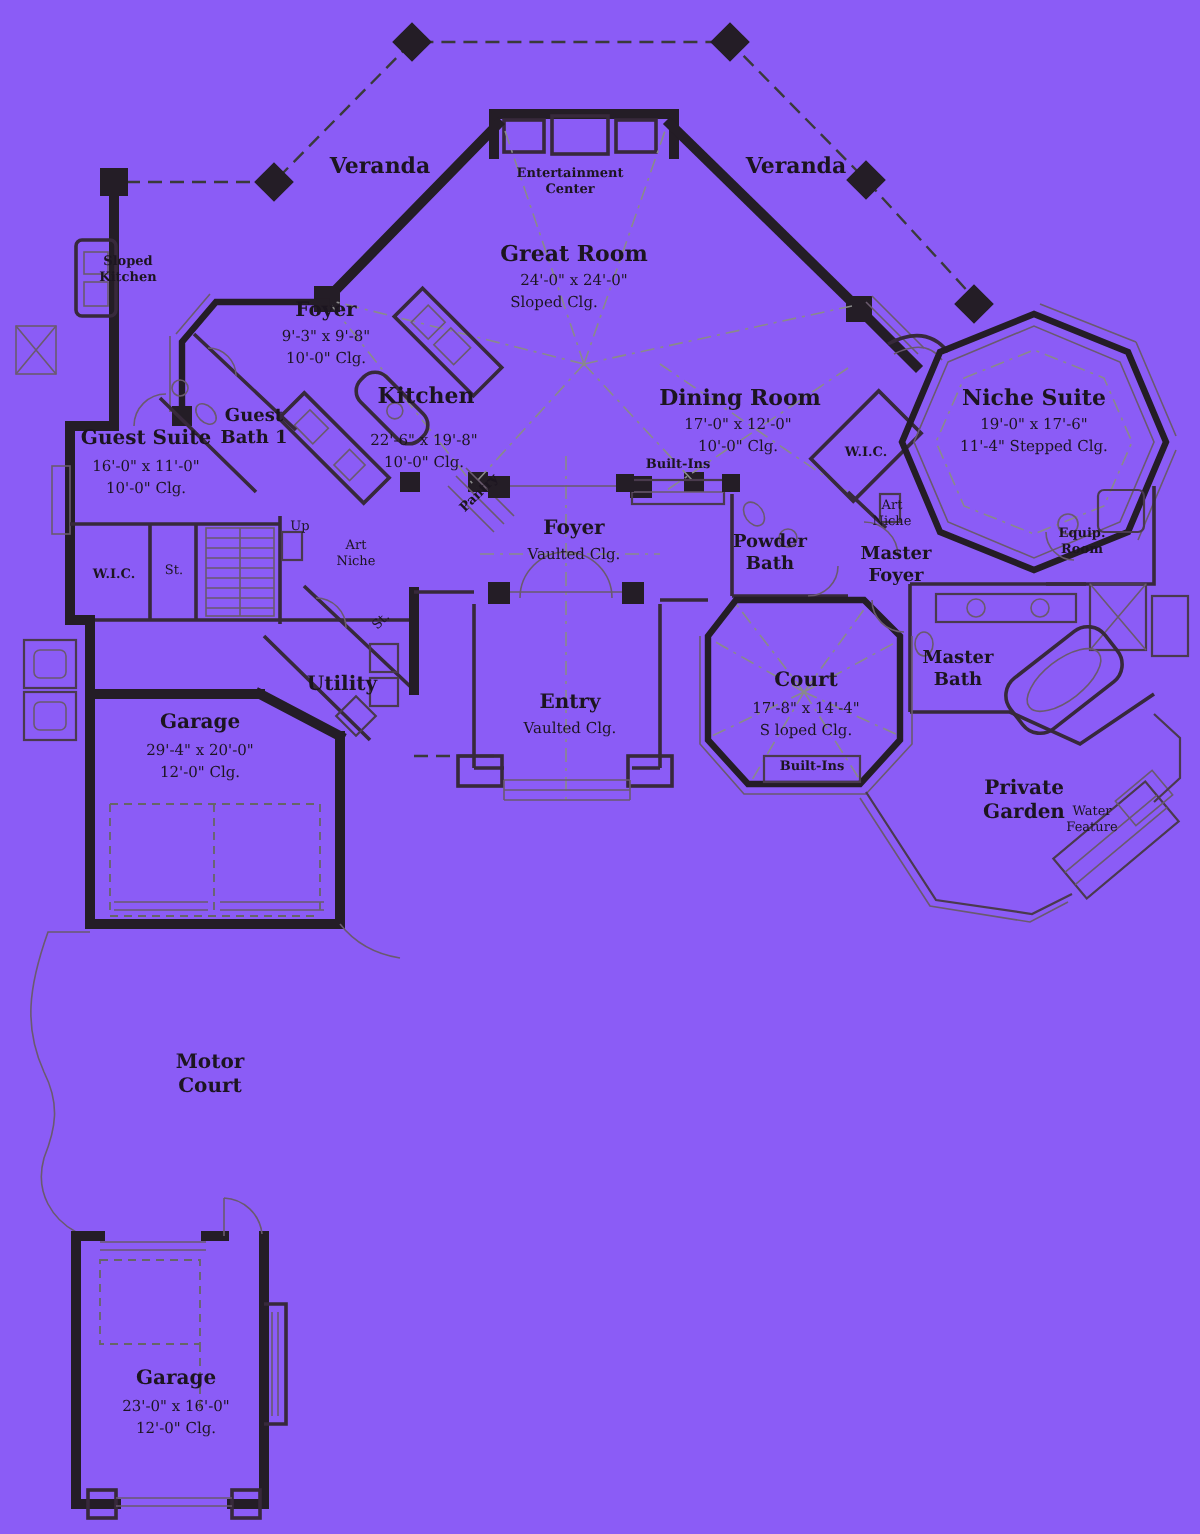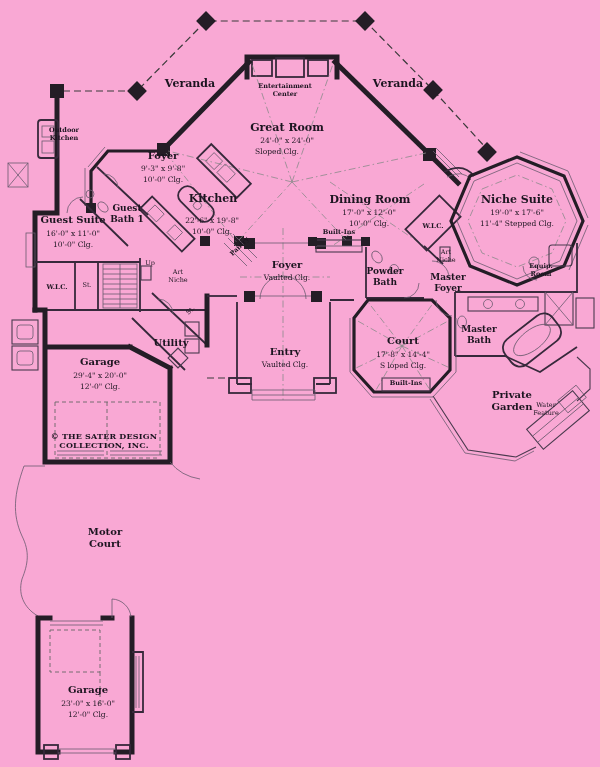--- a/index.html
+++ b/index.html
@@ -1,16 +1,16 @@
 <!DOCTYPE html>
 <html><head>
 <meta charset="utf-8">
 <style>
   html,body{margin:0;padding:0;background:#e8e8e8;}
-  #plan{position:relative;width:600px;height:767px;background:#f9a8d4;overflow:hidden;
+  #plan{position:relative;width:600px;height:767px;background:#8b5cf6;overflow:hidden;
         font-family:"DejaVu Serif", serif;color:#1c1520;}
   svg{position:absolute;left:0;top:0;}
   
   .w5{stroke:#241d26;stroke-width:5;fill:none;stroke-linecap:square;}
   .w3{stroke:#241d26;stroke-width:3.2;fill:none;stroke-linecap:square;}
   .w2{stroke:#37293b;stroke-width:1.8;fill:none;}
   .w1{stroke:#4a3a4e;stroke-width:1.1;fill:none;}
   .thin{stroke:#6a5a6e;stroke-width:0.8;fill:none;}
   .dash{stroke:#3a3a3a;stroke-width:1.2;fill:none;stroke-dasharray:7 4;}
   .dash2{stroke:#666;stroke-width:0.9;fill:none;stroke-dasharray:4 3;}
@@ -236,21 +236,21 @@
 Center</div>
 
 <div class="lbl rm" style="left:287px;top:128px">Great Room</div>
 <div class="lbl dim" style="left:287px;top:141px">24'-0" x 24'-0"</div>
 <div class="lbl dim" style="left:277px;top:152px">Sloped Clg.</div>
 
 <div class="lbl rm2" style="left:163px;top:156px">Foyer</div>
 <div class="lbl dim" style="left:163px;top:169px">9'-3" x 9'-8"</div>
 <div class="lbl dim" style="left:163px;top:180px">10'-0" Clg.</div>
 
-<div class="lbl tb" style="left:64px;top:135px">Outdoor
+<div class="lbl tb" style="left:64px;top:135px">Sloped
 Kitchen</div>
 
 <div class="lbl rm" style="left:213px;top:199px">Kitchen</div>
 <div class="lbl dim" style="left:212px;top:221px">22'-6" x 19'-8"</div>
 <div class="lbl dim" style="left:212px;top:232px">10'-0" Clg.</div>
 
 <div class="lbl tb rot" style="left:240px;top:247px">Pantry</div>
 
 <div class="lbl rm3" style="left:127px;top:214px">Guest
 Bath 1</div>
@@ -303,22 +303,20 @@
 <div class="lbl rm2" style="left:285px;top:352px">Entry</div>
 <div class="lbl dim" style="left:285px;top:365px">Vaulted Clg.</div>
 
 <div class="lbl rm2" style="left:171px;top:343px">Utility</div>
 <div class="lbl tn rot" style="left:191px;top:311px">St.</div>
 
 <div class="lbl rm2" style="left:100px;top:362px">Garage</div>
 <div class="lbl dim" style="left:100px;top:376px">29'-4" x 20'-0"</div>
 <div class="lbl dim" style="left:100px;top:387px">12'-0" Clg.</div>
 
-<div class="lbl cw" style="left:104px;top:441px">© THE SATER DESIGN
-COLLECTION, INC.</div>
 
 <div class="lbl rm2" style="left:105px;top:538px">Motor
 Court</div>
 
 <div class="lbl rm2" style="left:88px;top:690px">Garage</div>
 <div class="lbl dim" style="left:88px;top:704px">23'-0" x 16'-0"</div>
 <div class="lbl dim" style="left:88px;top:715px">12'-0" Clg.</div>
 
 </div>
 

